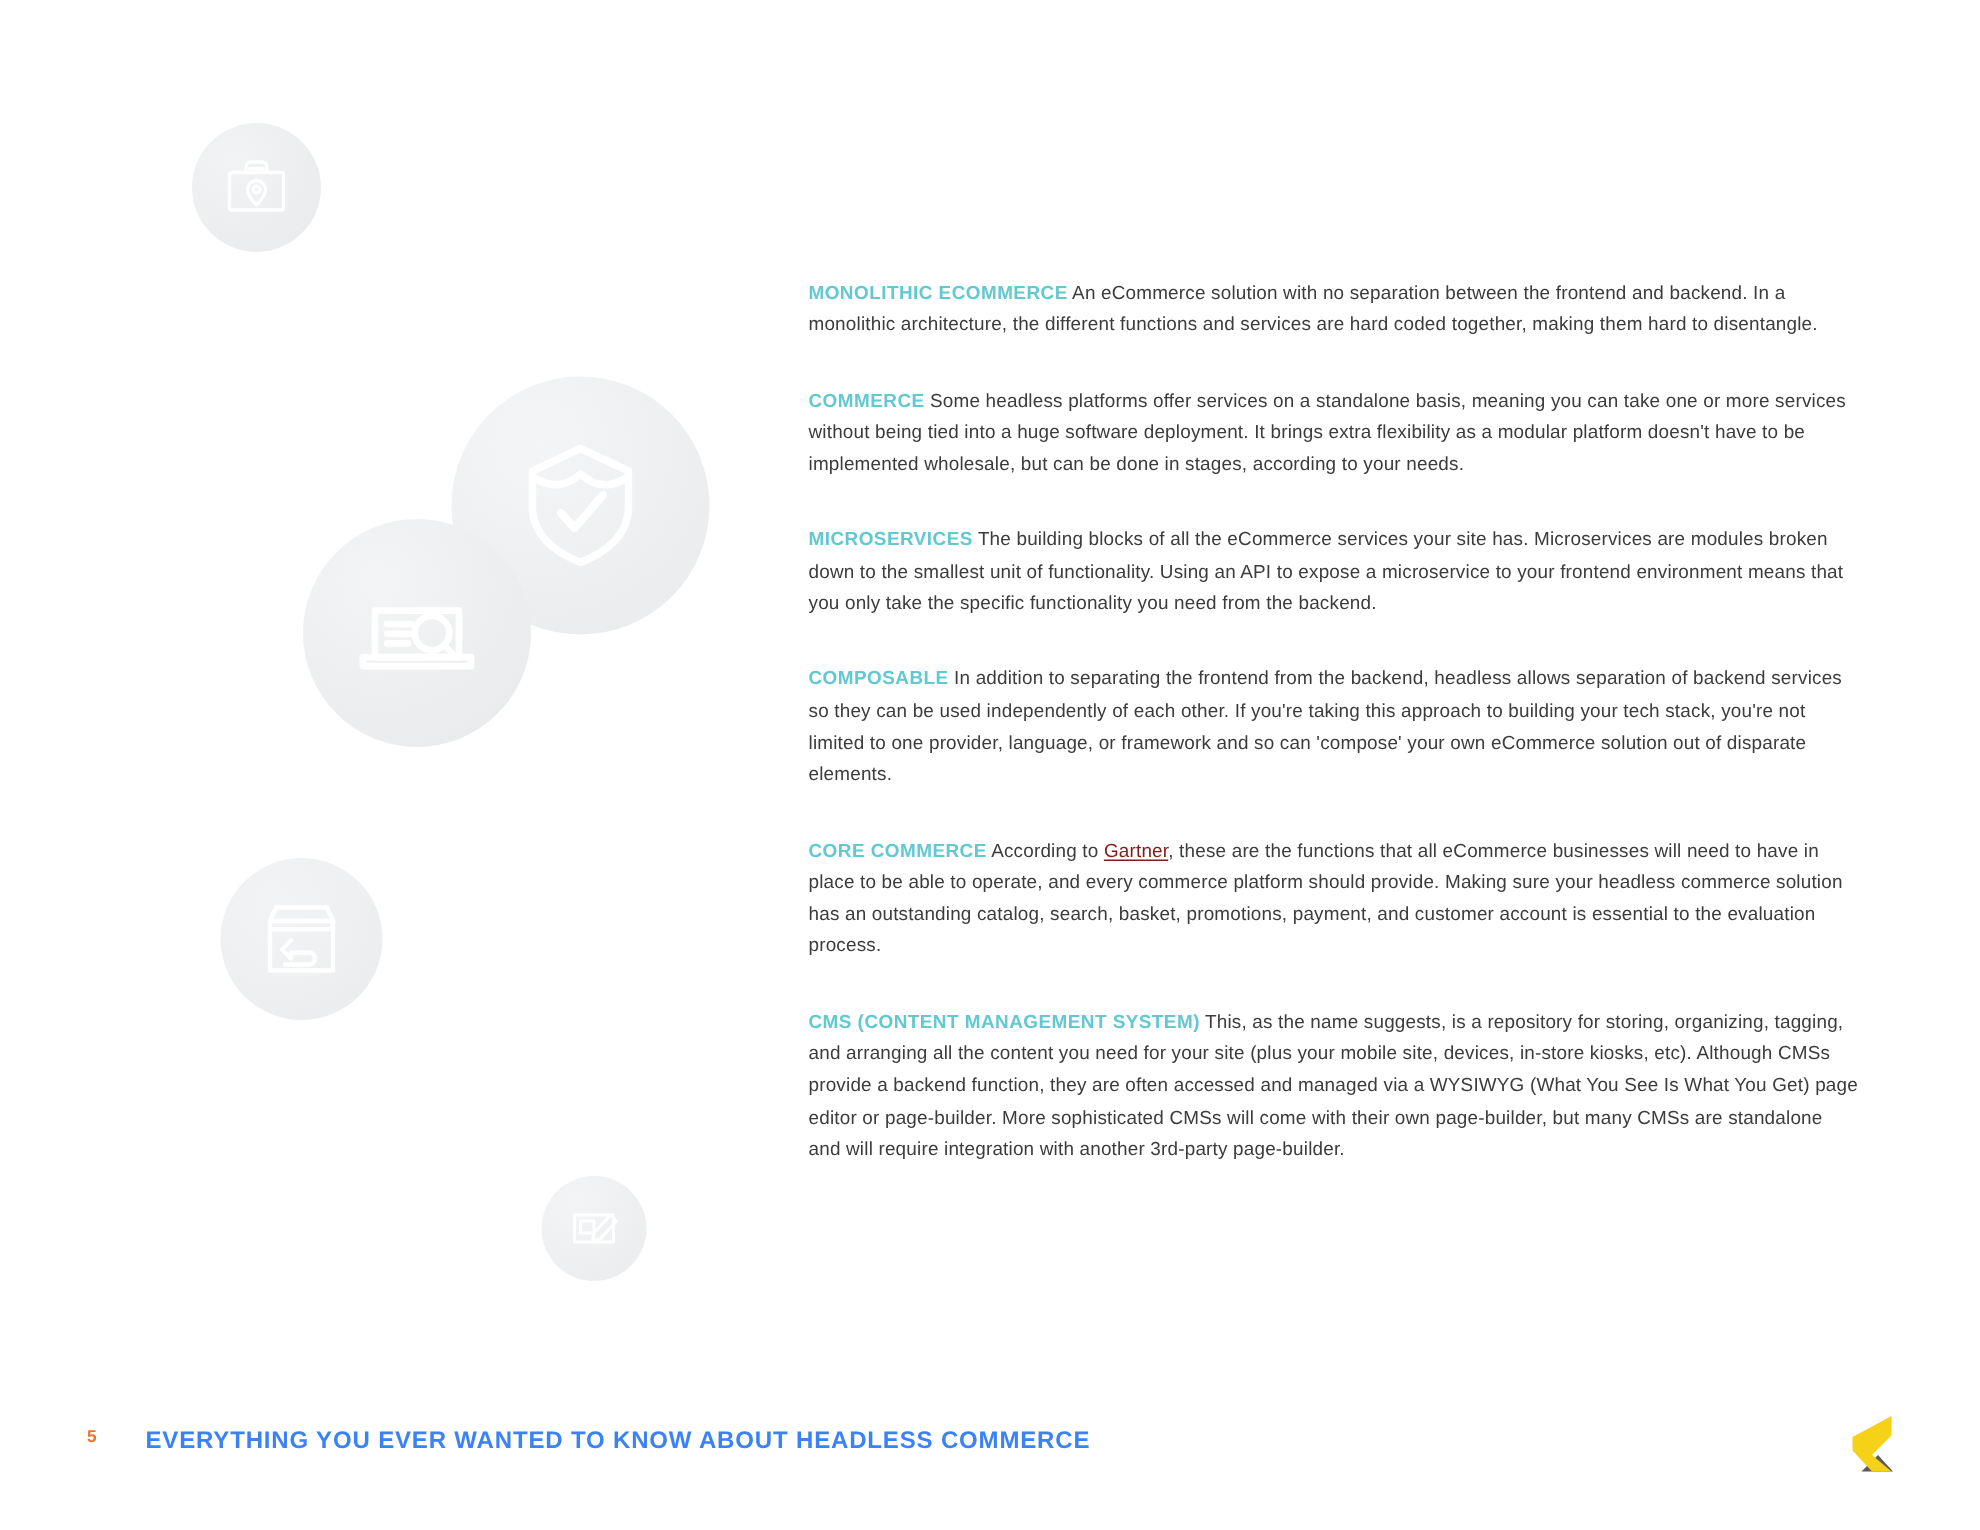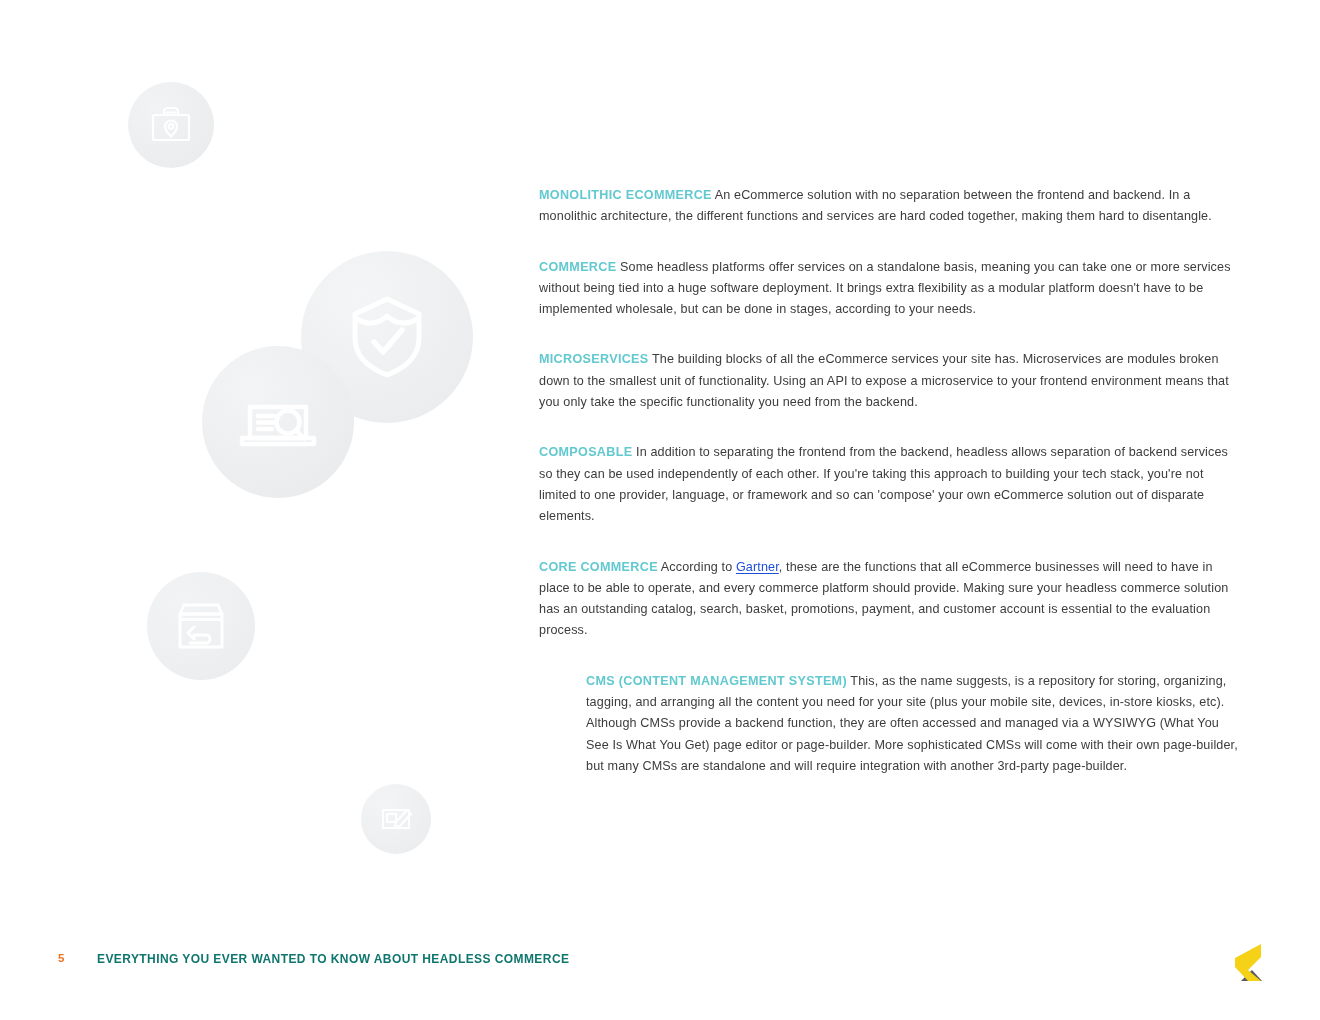--- a/index.html
+++ b/index.html
@@ -69,28 +69,28 @@
     width: 700px;
   }
   .entry {
     margin: 0 0 29px 0;
     font-size: 12.6px;
     line-height: 21.3px;
     color: #3c3c3c;
     letter-spacing: 0.01em;
     text-align: left;
   }
-  .entry:last-child { margin-bottom: 0; margin-left: 47px; }
+  .entry:last-child { margin-bottom: 0; }
   .term {
     color: #62c9d0;
     font-weight: 700;
     letter-spacing: 0.025em;
   }
   .link {
-    color: #1d4ed8;
+    color: #7f1d1d;
     text-decoration: underline;
     text-underline-offset: 2px;
   }
 
   
   .footer {
     position: absolute;
     left: 0; right: 0;
     top: 952px;
     height: 40px;
@@ -99,23 +99,23 @@
     position: absolute;
     left: 58px; top: 0;
     font-size: 11.5px;
     font-weight: 700;
     color: #ee7326;
     letter-spacing: 0.02em;
   }
   .footer-title {
     position: absolute;
     left: 97px; top: 0;
-    font-size: 12px;
+    font-size: 16px;
     font-weight: 700;
-    color: #0f766e;
+    color: #3b82f6;
     letter-spacing: 0.035em;
   }
   .footer-logo {
     position: absolute;
     left: 1228px; top: -11px;
     width: 40px; height: 42px;
   }
   .footer-logo svg { display: block; }
 </style>
 </head>

